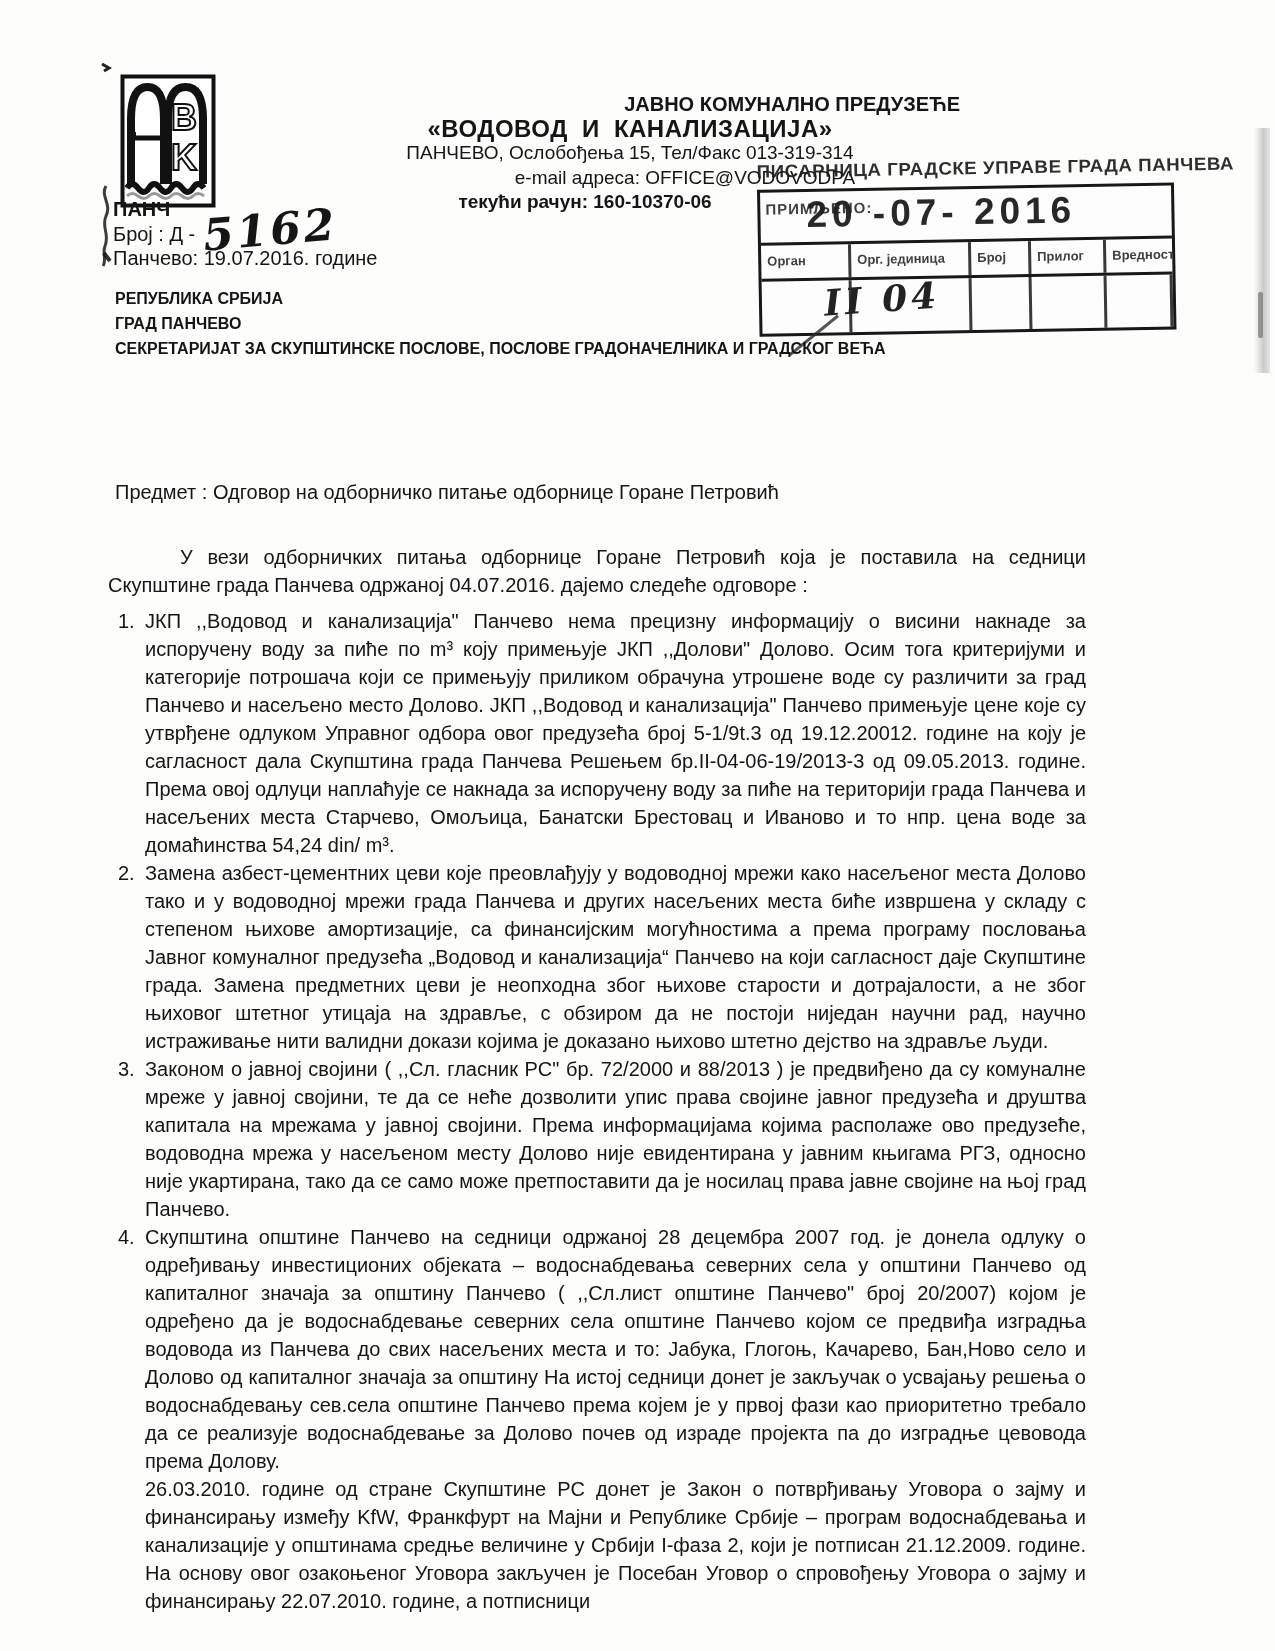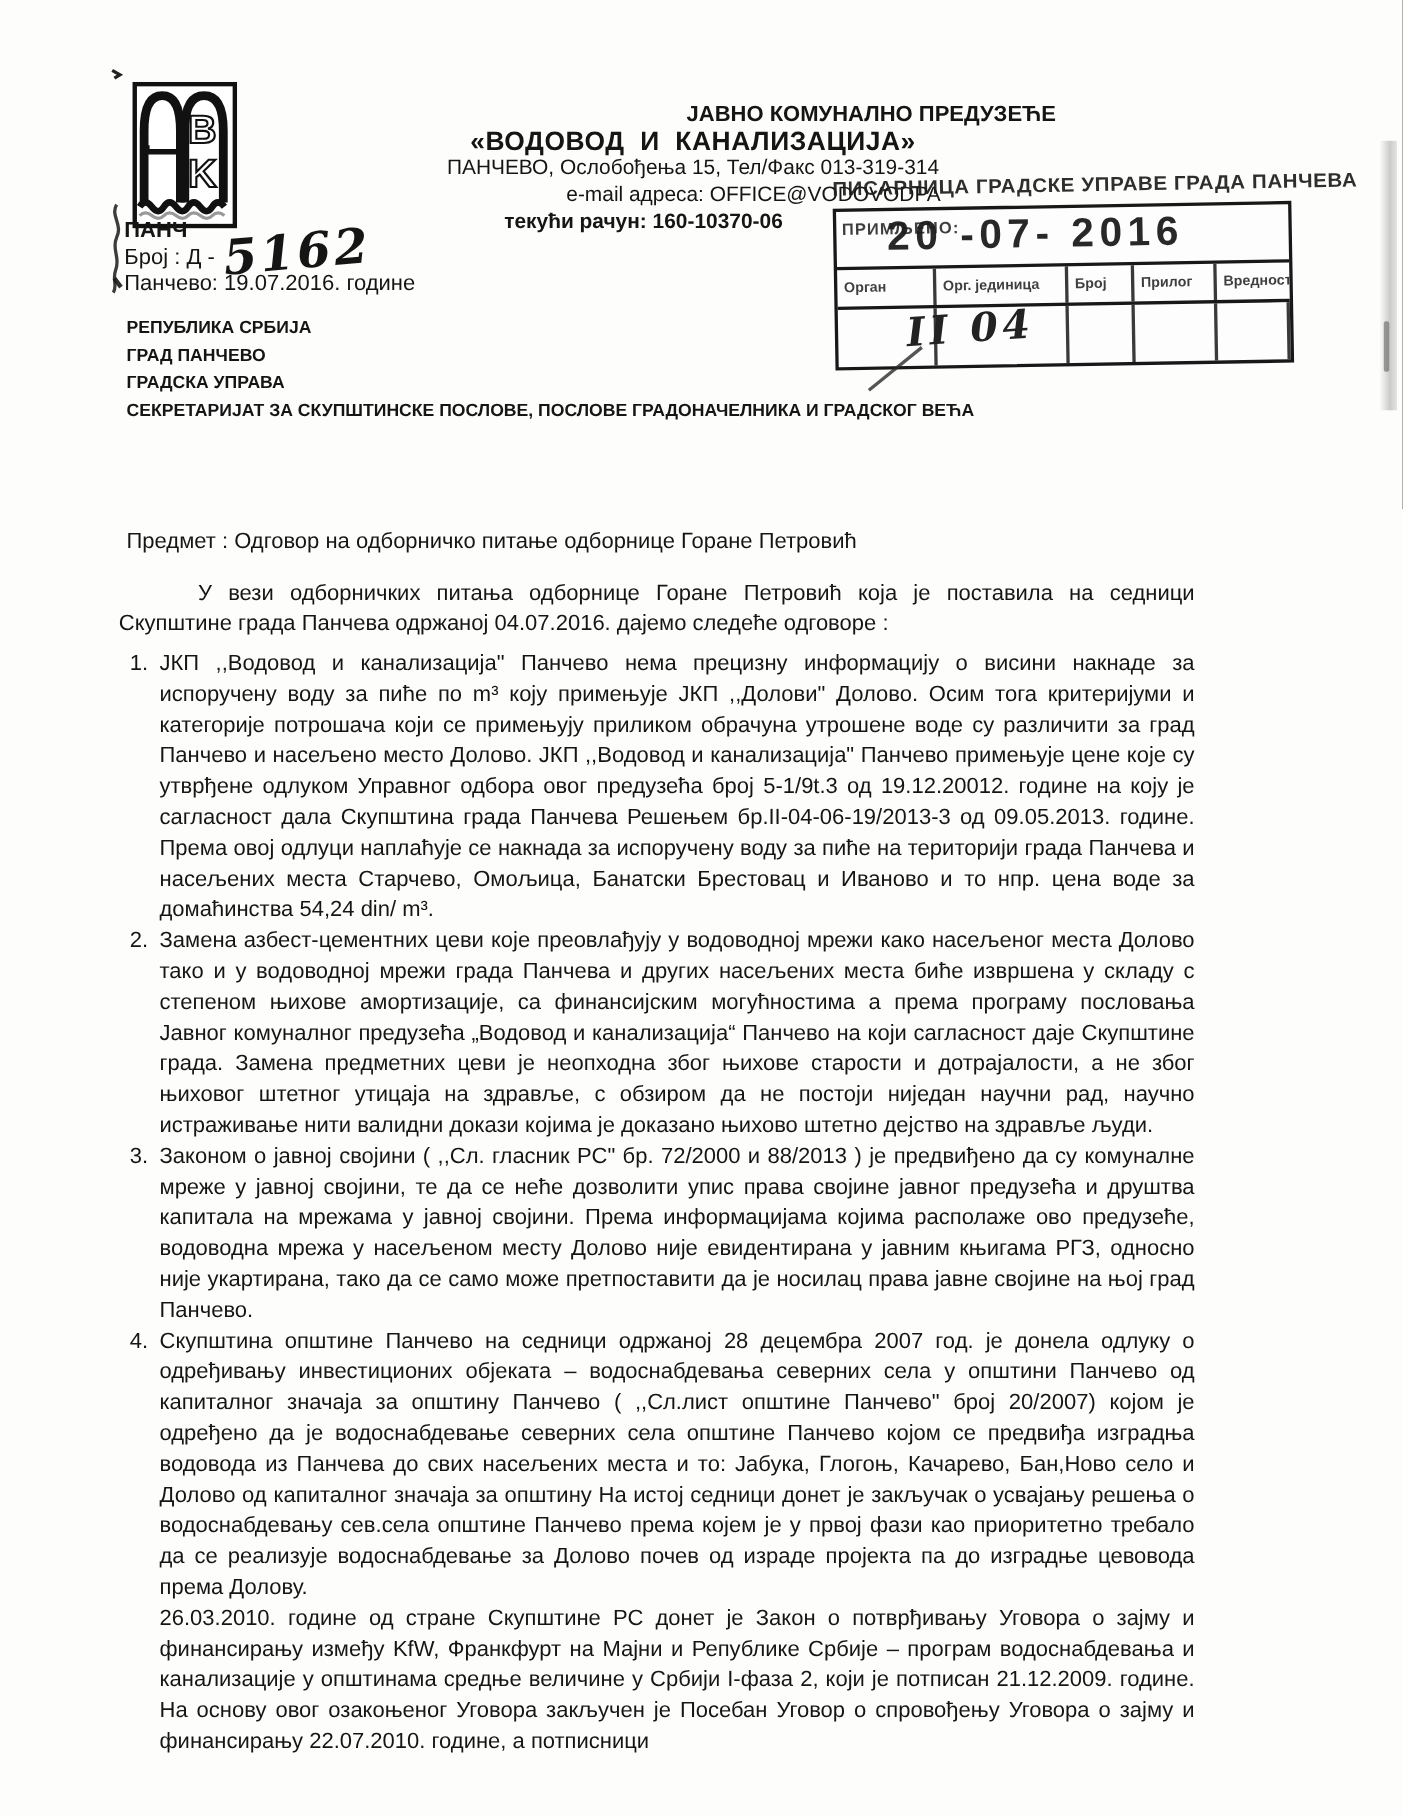--- a/index.html
+++ b/index.html
@@ -69,21 +69,21 @@
     position:absolute; left:30px; top:192px; width:62px; height:3px; background:#2a2a2a;
     transform:rotate(-38deg); transform-origin:left center; opacity:.8;
   }
 
   
   .recipient { position:absolute; left:115px; top:286px; font-weight:bold; font-size:16px; line-height:25px; white-space:nowrap; }
 
   
   .content { position:absolute; left:108px; top:478px; width:978px; font-size:20px; line-height:28px; }
   .subject { margin:0 0 0 7px; }
-  .intro   { margin:19px 0 0 0; text-align:justify; text-indent:72px; }
+  .intro   { margin:37px 0 0 0; text-align:justify; text-indent:72px; }
   .answers { margin-top:8px; }
   .answer  { display:flex; }
   .answer-num  { flex:0 0 37px; box-sizing:border-box; padding-left:10px; }
   .answer-body { flex:1; text-align:justify; }
   .answer-body p { margin:0; }
 
   
   .artifact { position:absolute; pointer-events:none; }
   .edge-smudge {
     left:1254px; top:128px; width:16px; height:245px;
@@ -148,21 +148,20 @@
     <div class="ref-city">ПАНЧ</div>
     <div>
       <span>Број : Д -</span><span class="handwritten ref-number-hw">5162</span>
     </div>
     <div>Панчево: 19.07.2016. године</div>
   </div>
 
   <div class="recipient">
     <div>РЕПУБЛИКА СРБИЈА</div>
     <div>ГРАД ПАНЧЕВО</div>
-    <div>ГРАДСКА УПРАВА</div>
     <div>СЕКРЕТАРИЈАТ ЗА СКУПШТИНСКЕ ПОСЛОВЕ, ПОСЛОВЕ ГРАДОНАЧЕЛНИКА И ГРАДСКОГ ВЕЋА</div>
   </div>
 
   <div class="content">
     <p class="subject">Предмет : Одговор на одборничко питање одборнице Горане Петровић</p>
     <p class="intro">У вези одборничких питања одборнице Горане Петровић која је поставила на седници Скупштине града Панчева одржаној 04.07.2016. дајемо следеће одговоре :</p>
 
     <div class="answers">
       <div class="answer">
         <div class="answer-num">1.</div>

